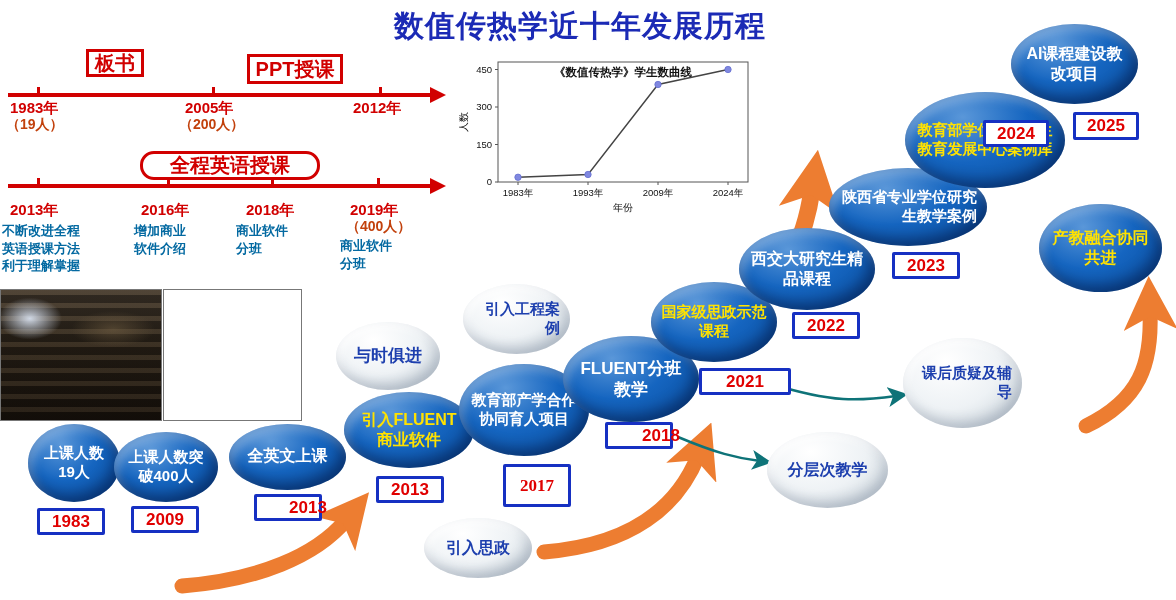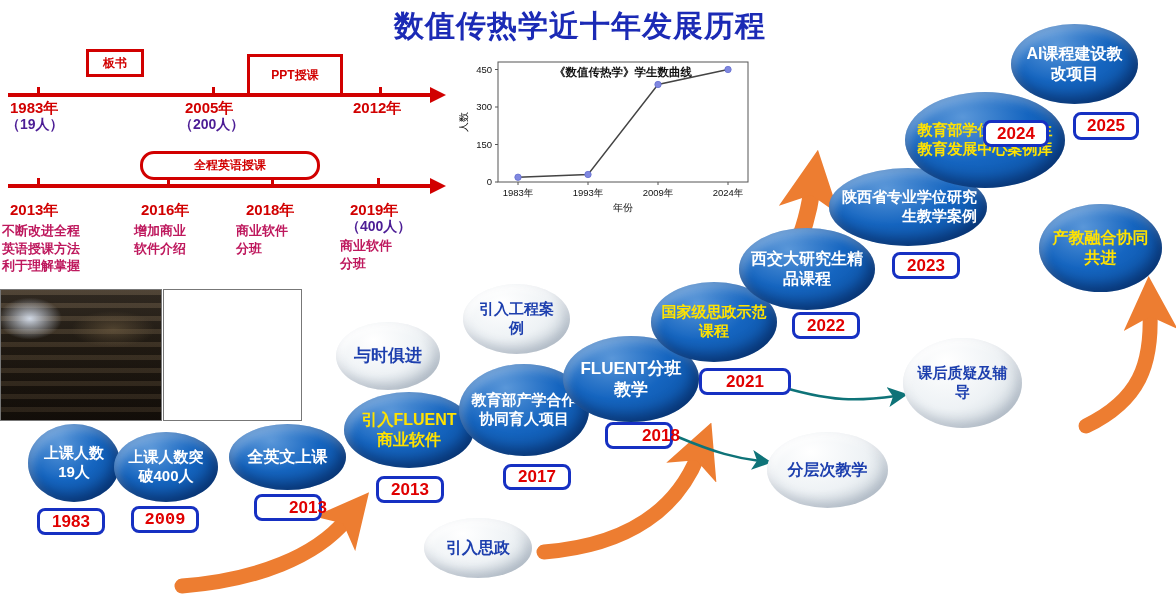--- a/index.html
+++ b/index.html
@@ -12,52 +12,52 @@
 
   
   .slide-title {
     left:300px; top:6px; width:560px; text-align:center;
     font-size:30px; font-weight:bold; color:#1b2ab5; letter-spacing:1px;
   }
 
   
   .red-box {
     border:3px solid #d10000; color:#d10000; background:#fff;
-    font-weight:bold; font-size:12px; text-align:center;
+    font-weight:bold; font-size:20px; text-align:center;
     display:flex; align-items:center; justify-content:center;
   }
   .tl1-box1 { left:86px;  top:49px;  width:58px;  height:28px; }
-  .tl1-box2 { left:247px; top:54px;  width:96px;  height:42px; }
+  .tl1-box2 { left:247px; top:54px;  width:96px;  height:30px; }
   .tl2-box  { left:140px; top:151px; width:180px; height:29px;border-radius:14px; }
 
   .tl-line { height:4px; background:#d10000; }
   .tl-line1 { left:8px; top:93px;  width:424px; }
   .tl-line2 { left:8px; top:184px; width:424px; }
   .rarrow {
     width:0; height:0;
     border-top:8px solid transparent; border-bottom:8px solid transparent;
     border-left:16px solid #d10000;
   }
   .rarrow1 { left:430px; top:87px; }
   .rarrow2 { left:430px; top:178px; }
   .tick { width:3px; height:10px; background:#d10000; }
   .tk10 { left:37px;  top:87px; } .tk11 { left:212px; top:87px; } .tk12 { left:379px; top:87px; }
   .tk20 { left:37px;  top:178px; } .tk21 { left:167px; top:178px; }
   .tk22 { left:271px; top:178px; } .tk23 { left:377px; top:178px; }
 
   .yr { color:#d10000; font-weight:bold; font-size:15px; white-space:nowrap; }
-  .yr-sub { color:#4c1d95; font-weight:bold; font-size:14px; white-space:nowrap; }
+  .yr-sub { color:#c2410c; font-weight:bold; font-size:14px; white-space:nowrap; }
   .m10 { left:10px;  top:99px; } .m10s { left:6px;   top:116px; }
   .m11 { left:185px; top:99px; } .m11s { left:179px; top:116px; }
   .m12 { left:353px; top:99px; }
   .m20 { left:10px;  top:201px; } .m21 { left:141px; top:201px; }
   .m22 { left:246px; top:201px; } .m23 { left:350px; top:201px; }
   .m23s { left:346px; top:218px; }
 
-  .note { color:#be185d; font-weight:bold; font-size:13px; line-height:1.35; }
+  .note { color:#0369a1; font-weight:bold; font-size:13px; line-height:1.35; }
   .n0 { left:2px;   top:222px; width:82px; }
   .n1 { left:128px; top:222px; width:58px;text-align:right; }
   .n2 { left:236px; top:222px; width:58px; }
   .n3 { left:340px; top:237px; width:58px; }
 
   
   .photo { border:1px solid #777; }
   .photo1 { left:0px; top:289px; width:162px; height:132px;
     background:
       radial-gradient(ellipse 46px 30px at 18% 22%, rgba(215,224,238,.95) 0%, rgba(215,224,238,0) 70%),
@@ -84,50 +84,51 @@
   .bubble.dark {
     background: radial-gradient(ellipse at 36% 26%, #5a97d9 0%, #1565c0 45%, #084a9a 100%);
     color:#ffffff;
     box-shadow: inset -5px -7px 14px rgba(0,0,30,.40), inset 5px 7px 10px rgba(255,255,255,.30);
   }
   .bubble.yellow-text { color:#ffe200; }
   .bubble.light {
     background: radial-gradient(ellipse at 36% 26%, #ffffff 0%, #eef2f5 50%, #c3ced6 100%);
     color:#1d3fae;
     box-shadow: inset -4px -6px 12px rgba(30,50,80,.22), inset 3px 5px 8px rgba(255,255,255,.85);
+    text-align: right;
   }
   .b0  { left:28px;   top:424px; width:92px;  height:78px; font-size:15px; }
   .b1  { left:114px;  top:432px; width:104px; height:70px; font-size:15px; }
-  .b2  { left:229px;  top:424px; width:117px; height:66px; font-size:16px; }
+  .b2  { left:229px;  top:424px; width:117px; height:66px; font-size:16px;font-family:Liberation Mono, monospace; }
   .b3  { left:344px;  top:392px; width:130px; height:76px; font-size:16px; }
   .b4  { left:336px;  top:322px; width:104px; height:68px; font-size:17px; }
   .b5  { left:459px;  top:364px; width:130px; height:92px; font-size:15px; }
   .b6  { left:463px;  top:284px; width:107px; height:70px; font-size:15px; }
   .b7  { left:563px;  top:336px; width:136px; height:86px; font-size:17px; }
   .b8  { left:424px;  top:518px; width:108px; height:60px; font-size:16px; }
   .b9  { left:651px;  top:282px; width:126px; height:80px; font-size:15px; }
   .b10 { left:739px;  top:228px; width:136px; height:82px; font-size:16px; }
   .b11 { left:829px;  top:168px; width:158px; height:78px; font-size:15px;text-align:right; }
   .b12 { left:905px;  top:92px;  width:160px; height:96px; font-size:15px; }
   .b13 { left:1011px; top:24px;  width:127px; height:80px; font-size:16px; }
   .b14 { left:1039px; top:204px; width:123px; height:88px; font-size:16px; }
   .b15 { left:903px;  top:338px; width:119px; height:90px; font-size:15px;font-family:Liberation Serif, serif; }
   .b16 { left:767px;  top:432px; width:121px; height:76px; font-size:16px; }
 
   
   .badge {
-    position:absolute; background:#fff; border:3px solid #1630c2; border-radius:8px;
+    position:absolute; background:#fff; border:3px solid #1630c2; border-radius:2px;
     color:#e00000; font-weight:bold; font-size:17px; z-index:5;
     display:flex; align-items:center; justify-content:center;
   }
   .g0  { left:37px;   top:508px; width:68px; height:27px; }
-  .g1  { left:131px;  top:506px; width:68px; height:27px;font-family:Liberation Mono, monospace; }
+  .g1  { left:131px;  top:506px; width:68px; height:27px; }
   .g2  { left:254px;  top:494px; width:68px; height:27px;padding-left:40px; }
   .g3  { left:376px;  top:476px; width:68px; height:27px; }
-  .g5  { left:503px;  top:464px; width:68px; height:26px; }
+  .g5  { left:503px;  top:464px; width:68px; height:43px;font-family:Liberation Serif, serif; }
   .g7  { left:605px;  top:422px; width:68px; height:27px;padding-left:44px; }
   .g9  { left:699px;  top:368px; width:92px; height:27px; }
   .g10 { left:792px;  top:312px; width:68px; height:27px; }
   .g11 { left:892px;  top:252px; width:68px; height:27px; }
   .g12 { left:983px;  top:120px; width:66px; height:27px; }
   .g13 { left:1073px; top:112px; width:66px; height:28px; }
 
   .arrow-layer { left:0; top:0; width:1176px; height:600px; z-index:2; pointer-events:none; }
 </style>
 </head>

